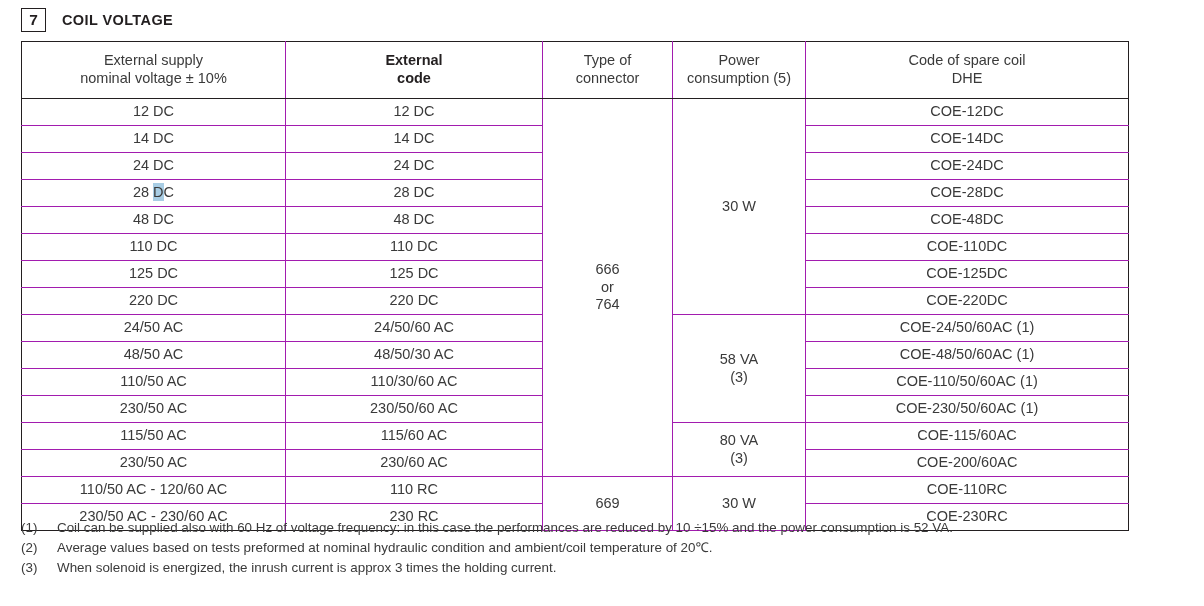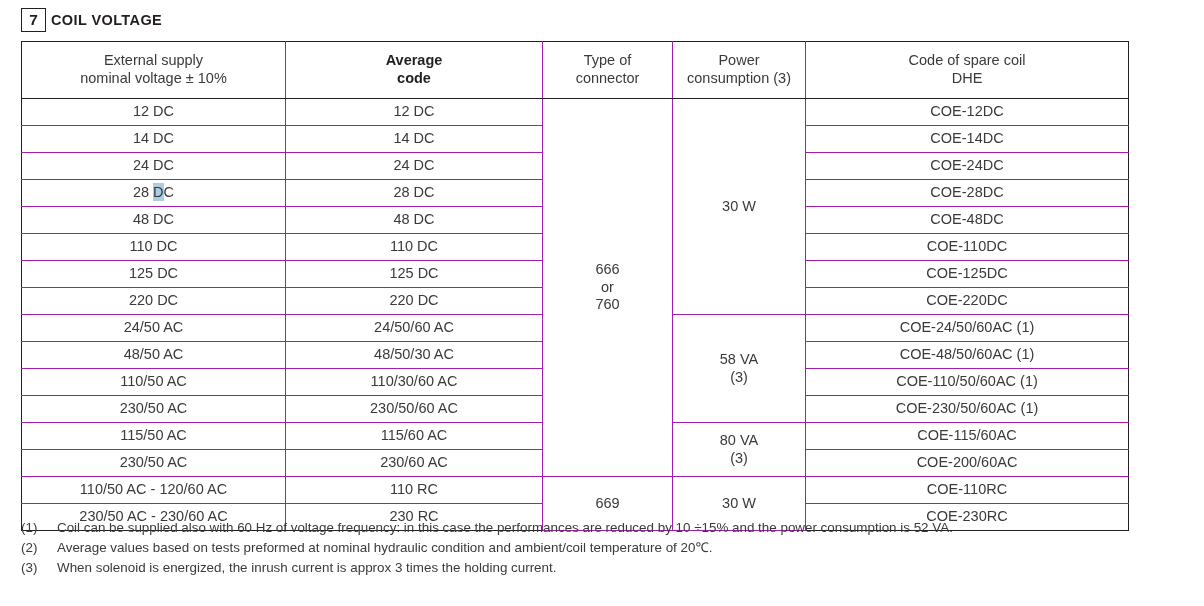--- a/index.html
+++ b/index.html
@@ -31,21 +31,21 @@
     border: 1.6px solid #231f20;
     display: flex;
     align-items: center;
     justify-content: center;
     font-size: 15.5px;
     font-weight: bold;
     box-sizing: border-box;
     line-height: 1;
   }
   .section-title {
-    margin-left: 5px;
+    margin-left: 16px;
     font-size: 14.5px;
     font-weight: bold;
     letter-spacing: 0.4px;
   }
 
   
   .table-wrap {
     position: absolute;
     left: 21px;
     top: 41px;
@@ -139,45 +139,45 @@
         <col class="c4">
         <col class="c5">
     </colgroup>
     <thead>
       <tr>
         <th>
           <span class="hl1">External supply</span>
           <span class="hl2">nominal voltage ± 10%</span>
         </th>
         <th class="bold-head">
-          <span class="hl1">Average</span>
+          <span class="hl1">External</span>
           <span class="hl2">code</span>
         </th>
         <th>
           <span class="hl1">Type of</span>
           <span class="hl2">connector</span>
         </th>
         <th>
           <span class="hl1">Power</span>
-          <span class="hl2">consumption (3)</span>
+          <span class="hl2">consumption (5)</span>
         </th>
         <th>
           <span class="hl1">Code of spare coil</span>
           <span class="hl2">DHE</span>
         </th>
       </tr>
     </thead>
     <tbody>
         <tr>
           <td>12 DC</td>
           <td class="code-col">12 DC</td>
           <td class="merged" rowspan="14">
             <span class="ln">666</span>
             <span class="ln">or</span>
-            <span class="ln">760</span>
+            <span class="ln">764</span>
           </td>
           <td class="merged" rowspan="8">
             <span class="ln">30 W</span>
           </td>
           <td>COE-12DC</td>
         </tr>
         <tr>
           <td>14 DC</td>
           <td class="code-col">14 DC</td>
           <td>COE-14DC</td>

